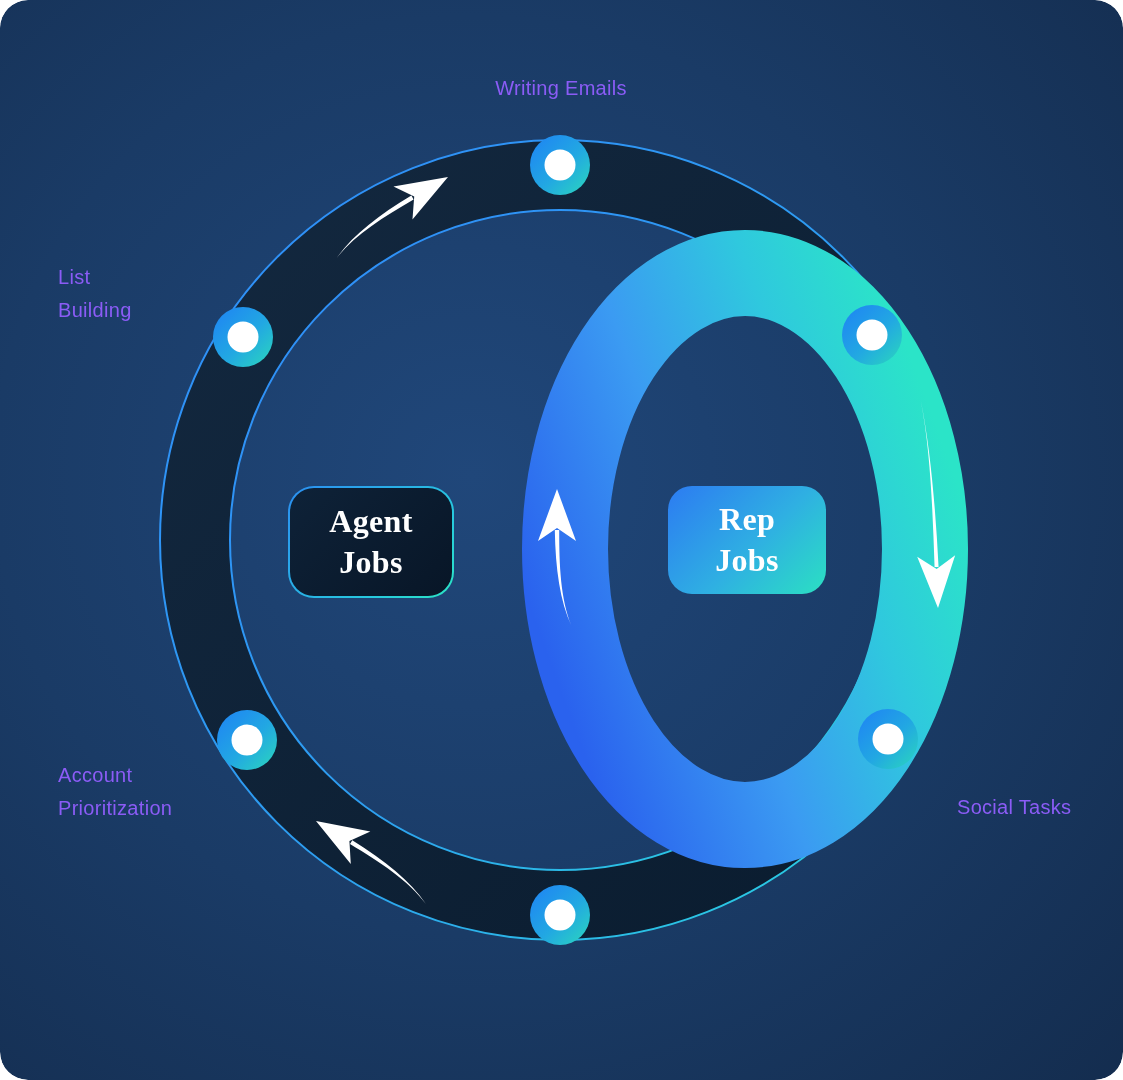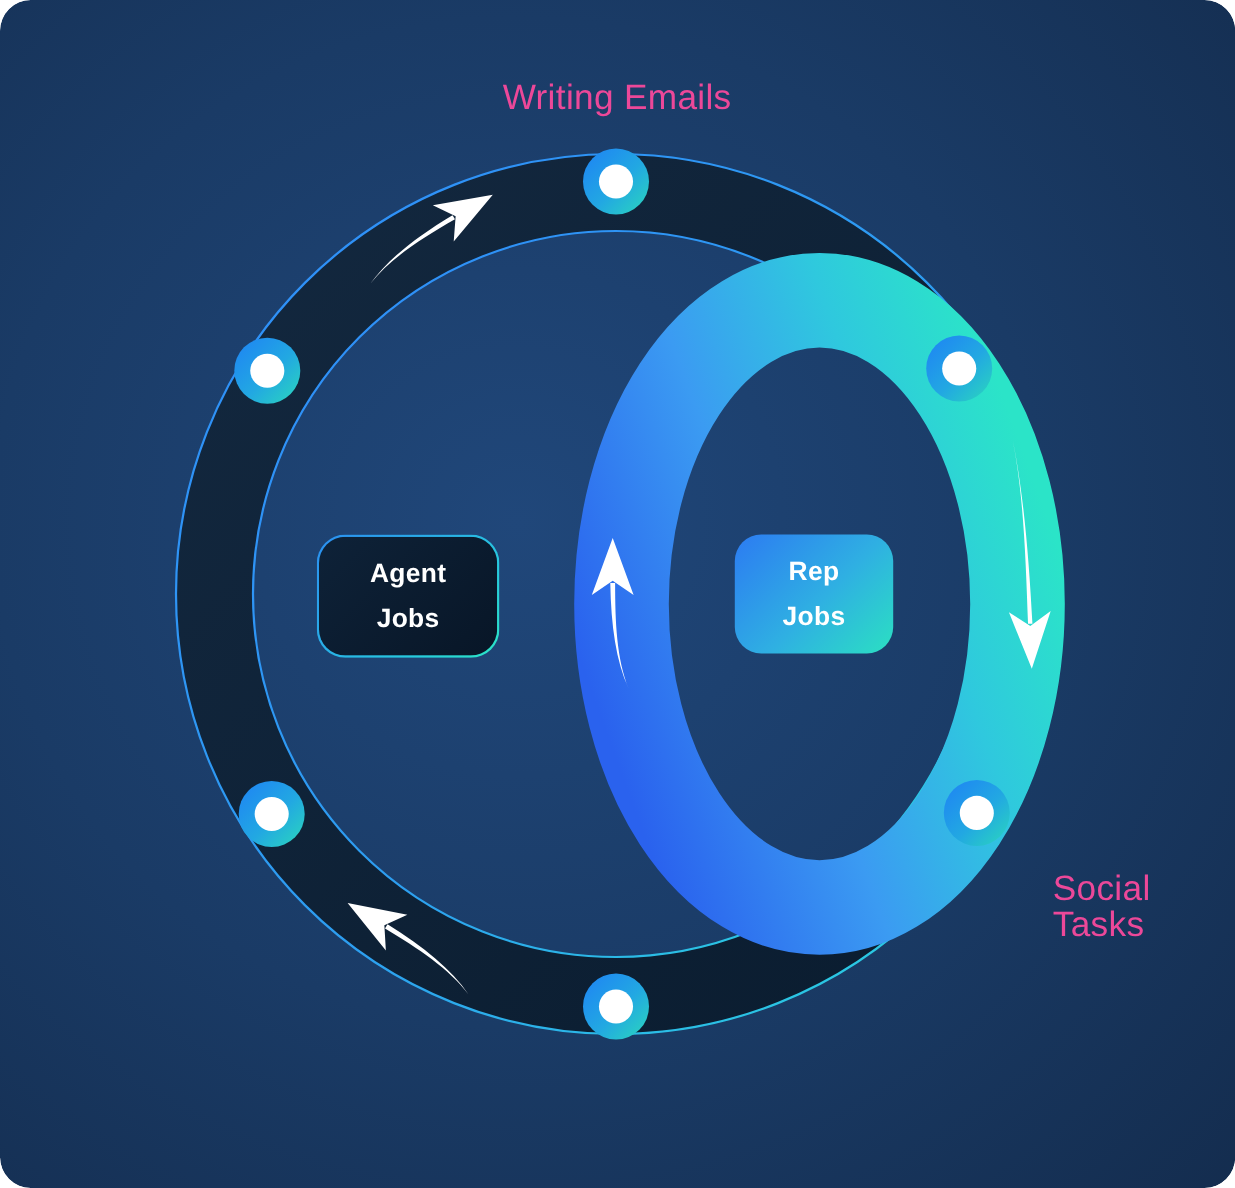--- a/index.html
+++ b/index.html
@@ -6,47 +6,48 @@
   .canvas{
     position:relative;
     width:1123px;height:1080px;
     border-radius:28px;
     overflow:hidden;
     font-family:"Liberation Sans", sans-serif;
   }
   .canvas svg{position:absolute;left:0;top:0;}
   .lbl{
     position:absolute;
-    color:#ec4899;
-    font-size:32px;
+    color:#8b5cf6;
+    font-size:20px;
     line-height:33px;
     font-weight:400;
     letter-spacing:.3px;
     white-space:pre-line;
   }
   .lbl.center{transform:translateX(-50%);text-align:center;}
   .box{
     position:absolute;
     display:flex;align-items:center;justify-content:center;
     text-align:center;
     color:#FFFFFF;
-    font-size:24px;line-height:41px;font-weight:700;
+    font-size:32px;line-height:41px;font-weight:700;
     white-space:pre-line;
     letter-spacing:.3px;
+    font-family:Liberation Serif, serif;
   }
   .box.agent{
     left:288px;top:486px;width:162px;height:108px;
     border:2.5px solid transparent;
     border-radius:26px;
     background:
       linear-gradient(135deg,#0E2238,#081627) padding-box,
       linear-gradient(135deg,#2B8EF2 0%,#27C9DE 70%,#2BE6C4 100%) border-box;
   }
   .box.rep{
-    left:668px;top:486px;width:144px;height:108px;
+    left:668px;top:486px;width:158px;height:108px;
     border-radius:24px;
     background:linear-gradient(135deg,#2C7BF2 0%,#2FB0E2 55%,#2BE0C2 100%);
   }
   #lbl-writing{left:561px;top:72px;}
   #lbl-list{left:58px;top:261px;}
   #lbl-cold{left:907px;top:230px;}
   #lbl-account-pri{left:58px;top:759px;}
   #lbl-social{left:920px;top:791px;margin-left:37px;}
   #lbl-research{left:562px;top:986px;}
 </style>
@@ -120,22 +121,26 @@
       <circle cx="872" cy="335" r="15.5" fill="#FFFFFF"></circle>
     </g>
     <g>
       <circle cx="888" cy="739" r="30" fill="url(#nodeGrad)"></circle>
       <circle cx="888" cy="739" r="15.5" fill="#FFFFFF"></circle>
     </g>
   </svg>
 
   <div class="lbl center" id="lbl-writing">Writing Emails</div>
 
+  <div class="lbl" id="lbl-list">List
+Building</div>
 
 
+  <div class="lbl" id="lbl-account-pri">Account
+Prioritization</div>
 
   <div class="lbl" id="lbl-social">Social Tasks</div>
 
 
   <div class="box agent">Agent
 Jobs</div>
 
   <div class="box rep">Rep
 Jobs</div>
 

